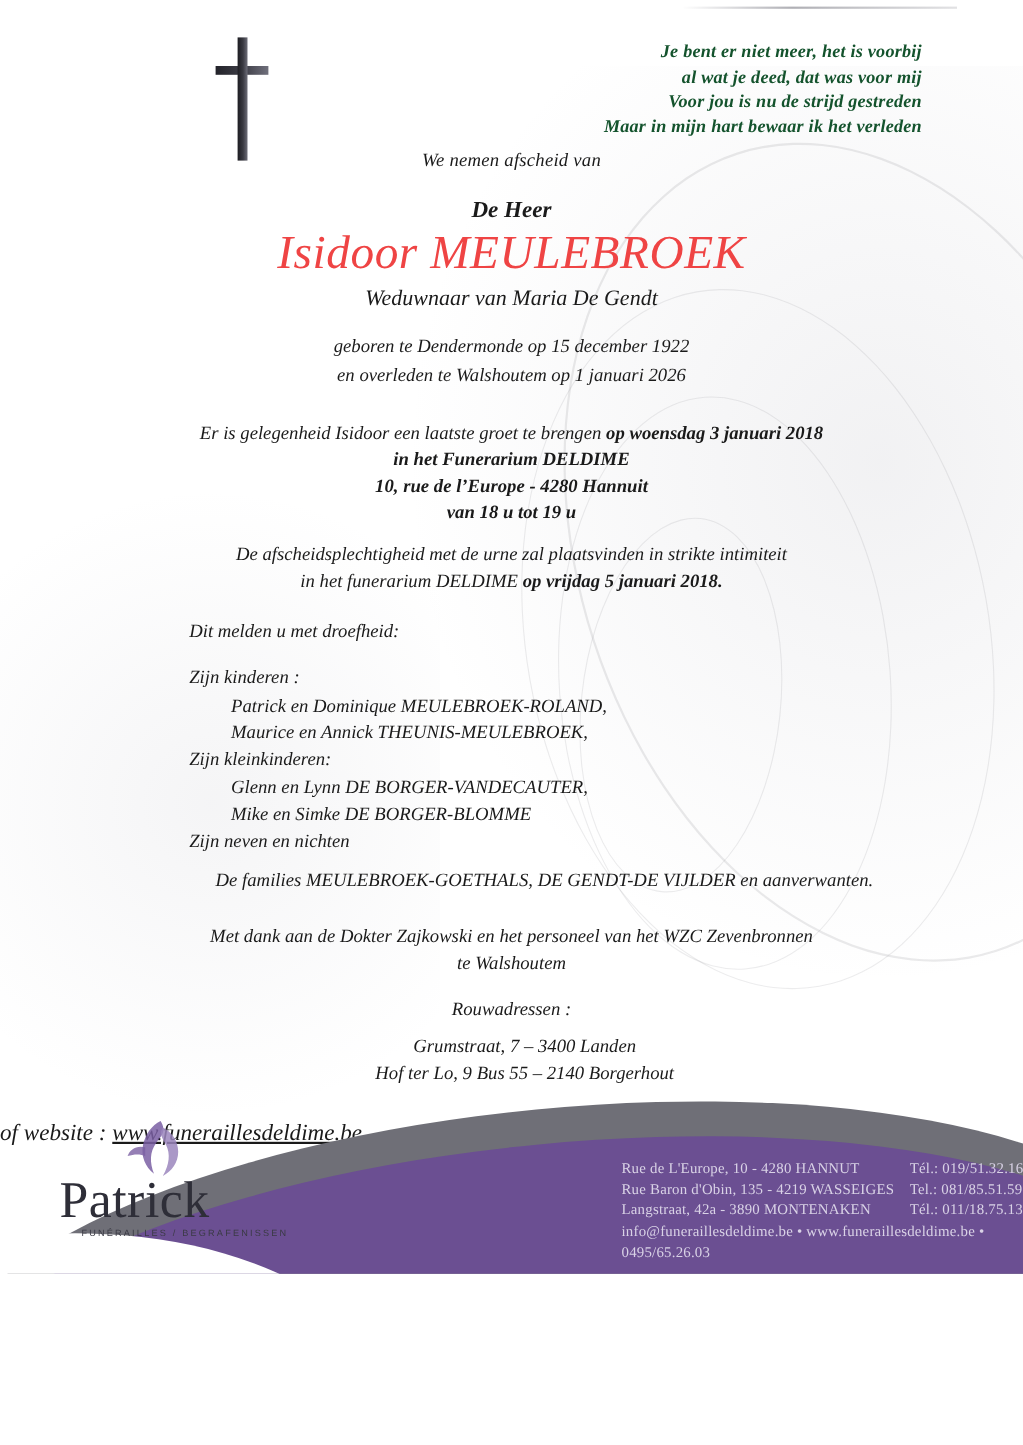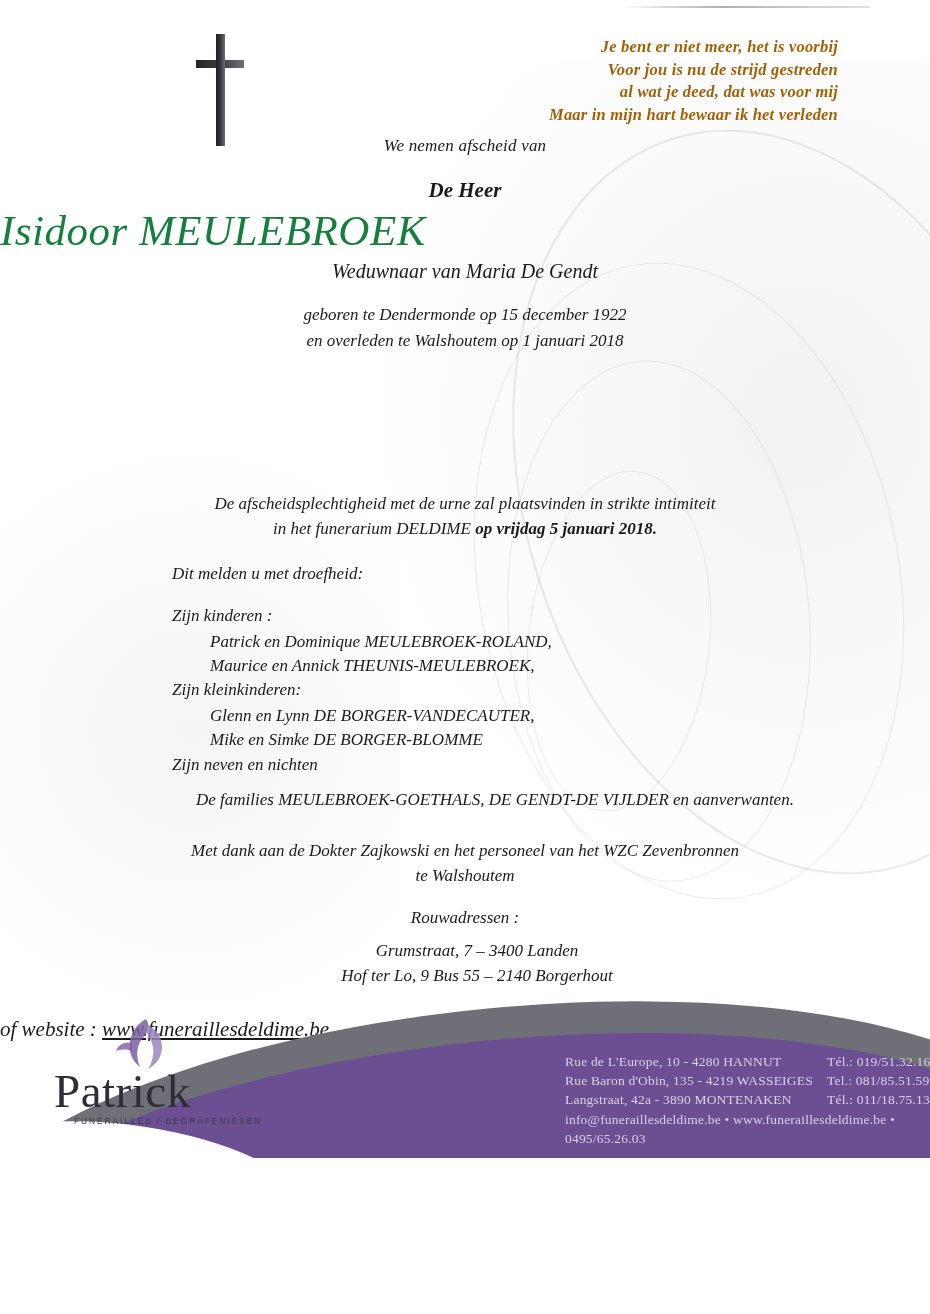--- a/index.html
+++ b/index.html
@@ -61,39 +61,39 @@
 
   
   .poem {
     position: absolute;
     right: 92px; top: 36px;
     text-align: right;
     font-style: italic;
     font-size: 16.5px;
     line-height: 22.5px;
     font-weight: bold;
-    color: #a16207;
+    color: #14532d;
     letter-spacing: .2px;
   }
   .b { font-weight: bold; }
 
   .afscheid {
     position: absolute; left: 0; right: 0; top: 136px;
     text-align: center; font-style: italic; font-size: 17px;
     letter-spacing: .2px;
   }
   .deheer {
     position: absolute; left: 0; right: 0; top: 178px;
     text-align: center; font-style: italic; font-weight: bold; font-size: 21px;
   }
   .name {
     position: absolute; left: 0; right: 0; top: 206px;
-    text-align: left; font-style: italic; font-size: 43px;
+    text-align: center; font-style: italic; font-size: 43px;
     letter-spacing: .5px;
-    color: #15803d;
+    color: #ef4444;
   }
   .weduwnaar {
     position: absolute; left: 0; right: 0; top: 260px;
     text-align: center; font-style: italic; font-size: 20px;
   }
   .birth {
     position: absolute; left: 0; right: 0; top: 302px;
     text-align: center; font-style: italic; font-size: 17px; line-height: 26px;
   }
 
@@ -226,35 +226,41 @@
   <div class="swirl s4"></div>
   <div class="topline"></div>
 
   <div class="cross">
     <div class="h"></div>
     <div class="v"></div>
   </div>
 
   <div class="poem">
     <div>Je bent er niet meer, het is voorbij</div>
+    <div>al wat je deed, dat was voor mij</div>
     <div>Voor jou is nu de strijd gestreden</div>
-    <div>al wat je deed, dat was voor mij</div>
     <div>Maar in mijn hart bewaar ik het verleden</div>
   </div>
 
   <div class="afscheid">We nemen afscheid van</div>
   <div class="deheer">De Heer</div>
   <div class="name">Isidoor MEULEBROEK</div>
   <div class="weduwnaar">Weduwnaar van Maria  De Gendt</div>
 
   <div class="birth">
     <div>geboren te Dendermonde op 15 december 1922</div>
-    <div>en overleden te Walshoutem op 1 januari 2018</div>
-  </div>
-
+    <div>en overleden te Walshoutem op 1 januari 2026</div>
+  </div>
+
+  <div class="groet">
+    <div><span>Er is gelegenheid Isidoor een laatste groet te brengen </span><span class="b">op woensdag 3 januari 2018</span></div>
+    <div class="l2">in het Funerarium DELDIME</div>
+    <div class="l3">10, rue de l’Europe - 4280 Hannuit</div>
+    <div class="l4">van 18 u tot 19 u</div>
+  </div>
 
   <div class="plechtigheid">
     <div>De afscheidsplechtigheid met de urne zal plaatsvinden in strikte intimiteit</div>
     <div><span>in het funerarium DELDIME </span><span class="b">op vrijdag 5 januari 2018.</span></div>
   </div>
 
   <div class="melden">Dit melden u met droefheid:</div>
 
   <div class="kinderen-h">Zijn kinderen :</div>
   <div class="kinderen-l">

